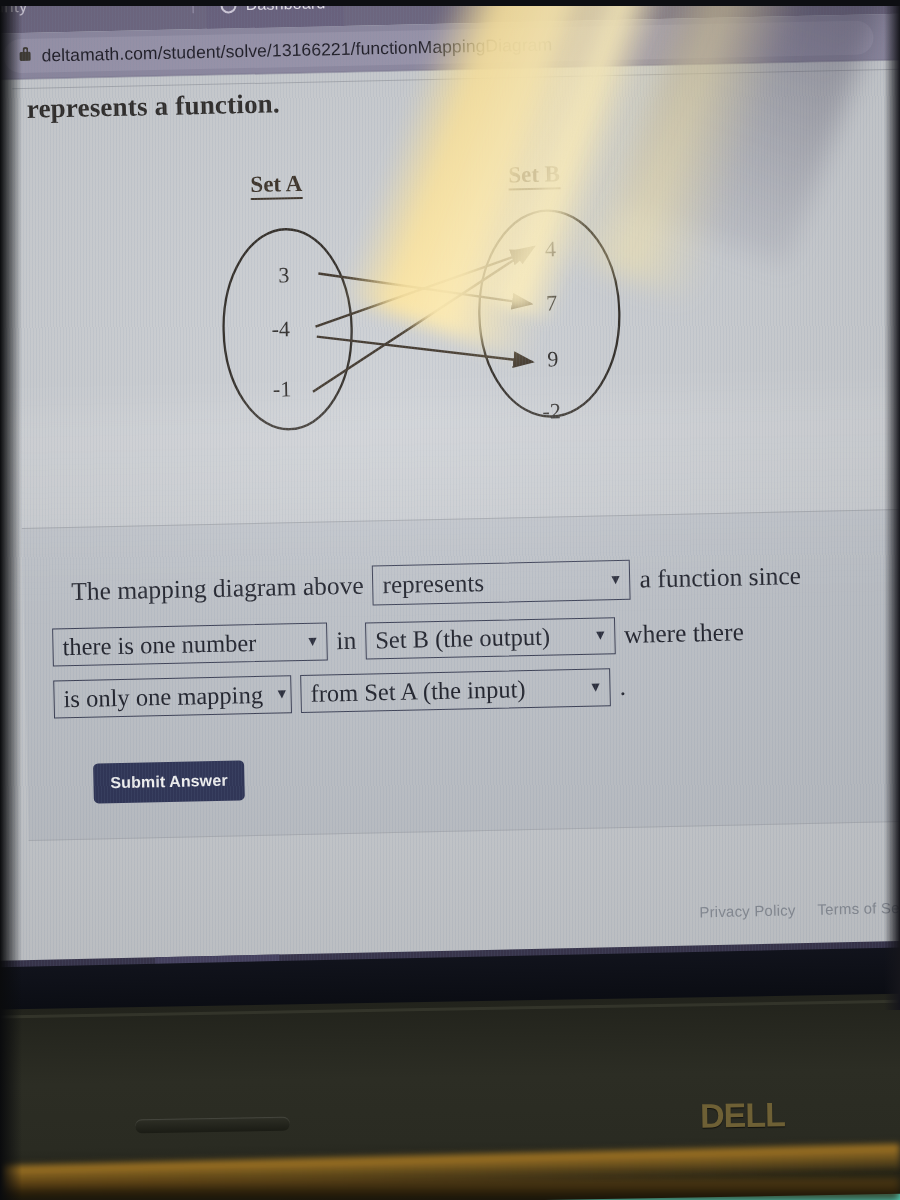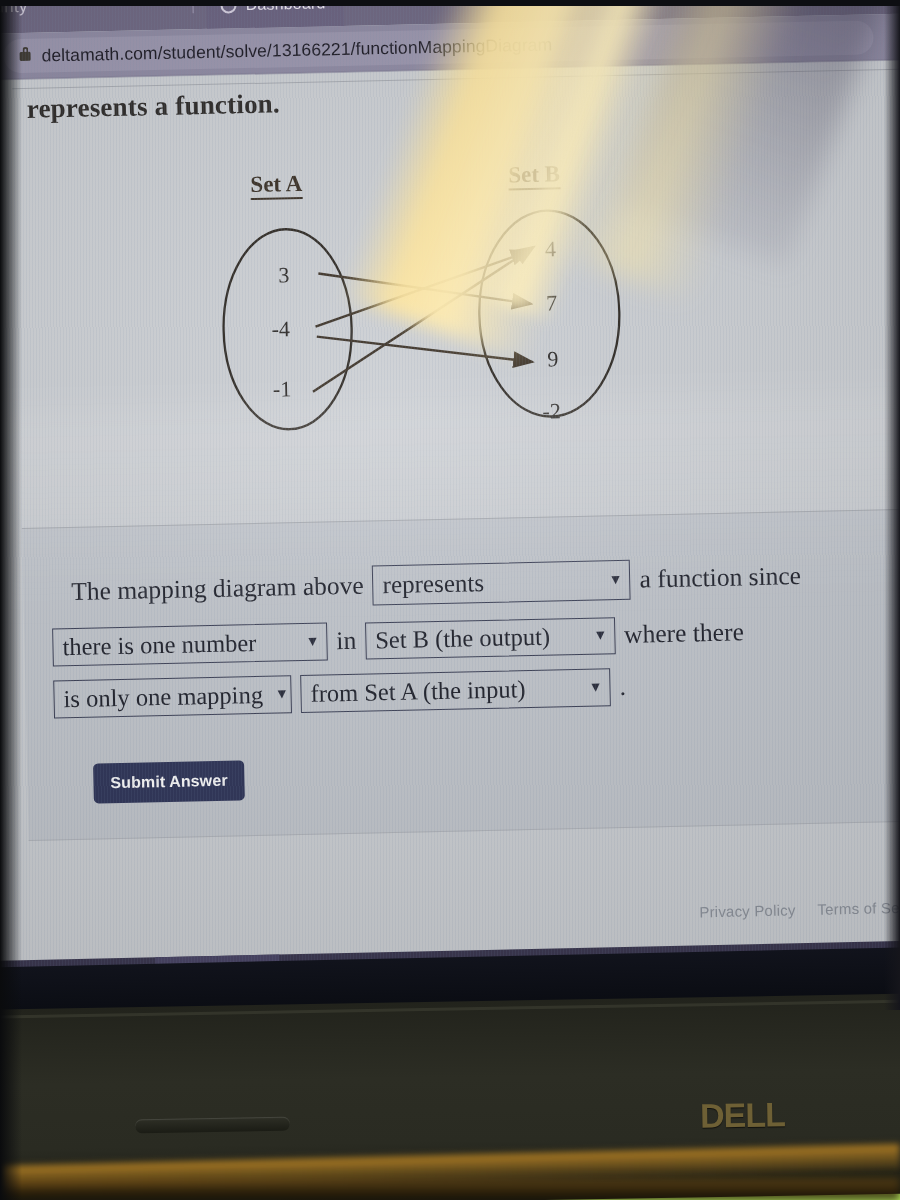--- a/index.html
+++ b/index.html
@@ -1,19 +1,19 @@
 <!DOCTYPE html>
 <html><head>
 <meta charset="utf-8">
 <style>
   html,body{margin:0;padding:0;background:#000;}
   body{width:900px;height:1200px;overflow:hidden;font-family:"Liberation Sans",sans-serif;}
 
   
-  #photo{position:relative;width:900px;height:1200px;overflow:hidden;background:#bef264;}
+  #photo{position:relative;width:900px;height:1200px;overflow:hidden;background:#5eead4;}
 
   
   #screen{
     position:absolute;left:-26px;top:-16px;width:960px;height:1010px;
     transform:rotate(-1.25deg);transform-origin:0 0;
     background:#c9ccd2;overflow:hidden;
     box-shadow:0 0 0 1px #2a2a30;
   }
 
   

